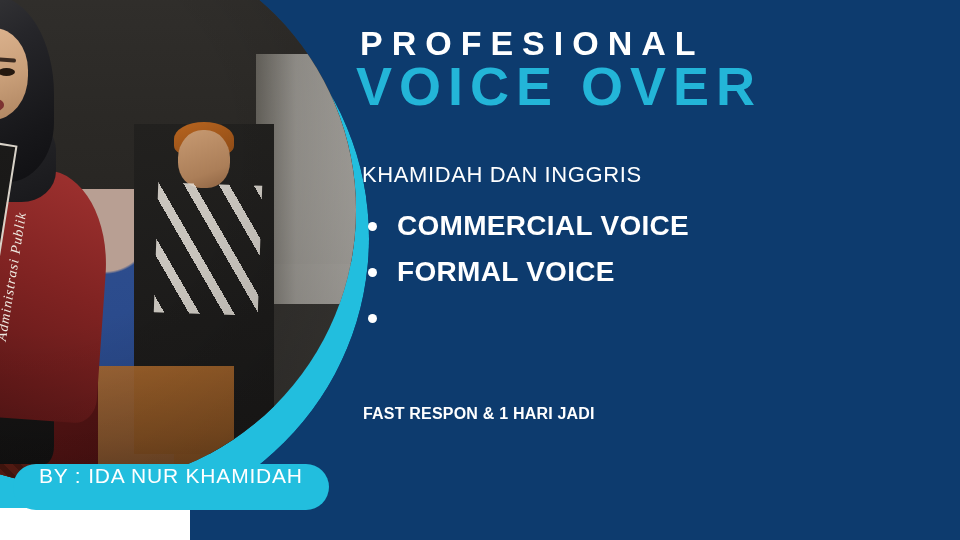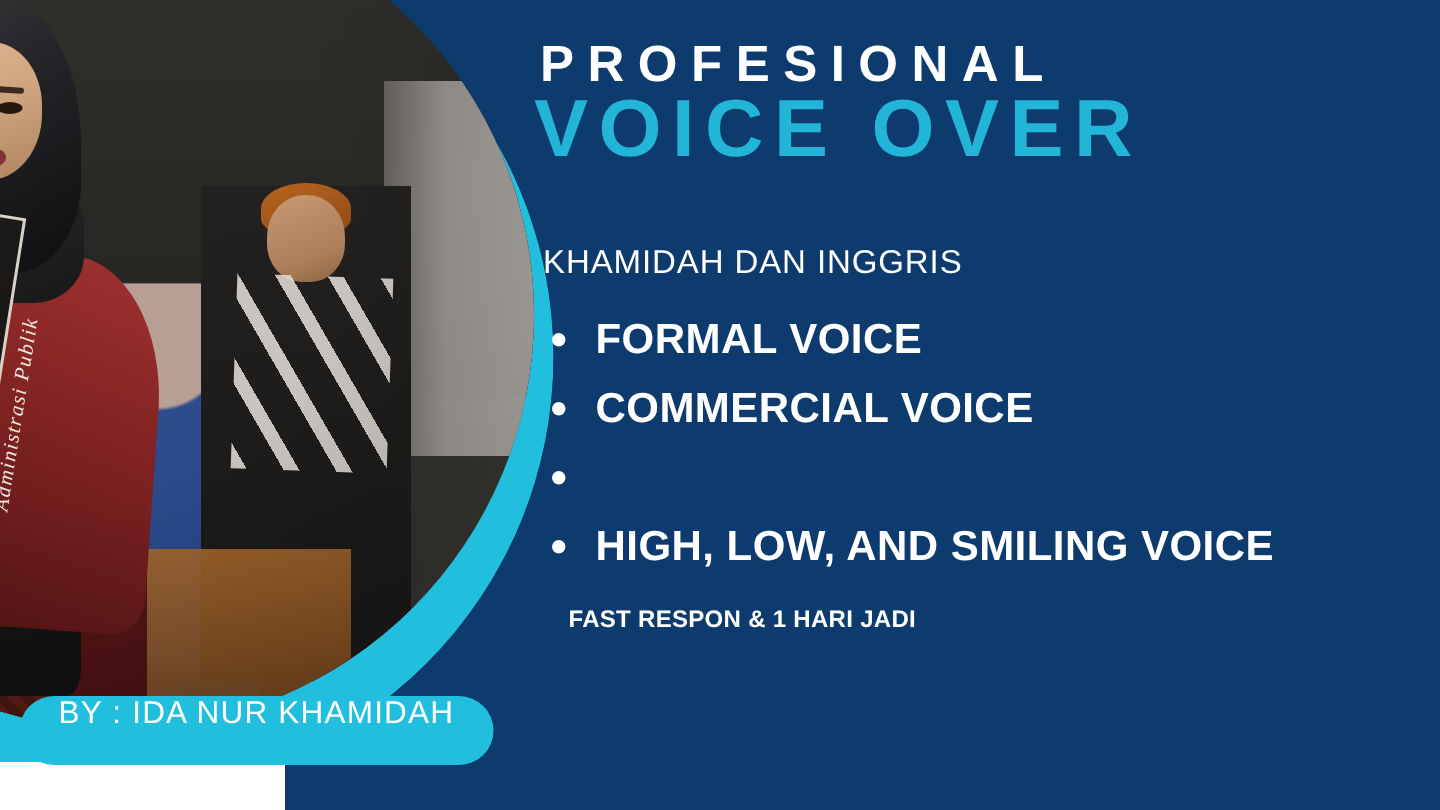--- a/index.html
+++ b/index.html
@@ -238,21 +238,21 @@
   .bullets .dot {
     display: inline-block;
     width: 9px; height: 9px;
     border-radius: 50%;
     background: #ffffff;
     margin: 0 20px 0 8px;
     flex: 0 0 auto;
   }
   .t-fast {
     position: absolute;
-    left: 19px; top: 405px;
+    left: 3px; top: 405px;
     color: #ffffff;
     font-size: 16px;
     font-weight: bold;
     letter-spacing: .2px;
   }
 
   
   .author-pill {
     position: absolute;
     left: 13px; top: 464px;
@@ -332,32 +332,28 @@
   <div class="bg-white-foot"></div>
 
   <div class="content">
     <div class="t-profesional">PROFESIONAL</div>
     <div class="t-voiceover">VOICE OVER</div>
     <div class="t-langs">KHAMIDAH DAN INGGRIS</div>
 
     <ul class="bullets">
       <li>
         <span class="dot"></span>
+        <span>COMMERCIAL VOICE</span>
+      </li>
+      <li>
+        <span class="dot"></span>
         <span>FORMAL VOICE</span>
       </li>
       <li>
         <span class="dot"></span>
-        <span>COMMERCIAL VOICE</span>
-      </li>
-      <li>
-        <span class="dot"></span>
-      </li>
-      <li>
-        <span class="dot"></span>
-        <span>HIGH, LOW, AND SMILING VOICE</span>
       </li>
     </ul>
 
     <div class="t-fast">FAST RESPON &amp; 1 HARI JADI</div>
   </div>
 
   <div class="author-pill">
     <span>BY : IDA NUR KHAMIDAH</span>
   </div>
 

